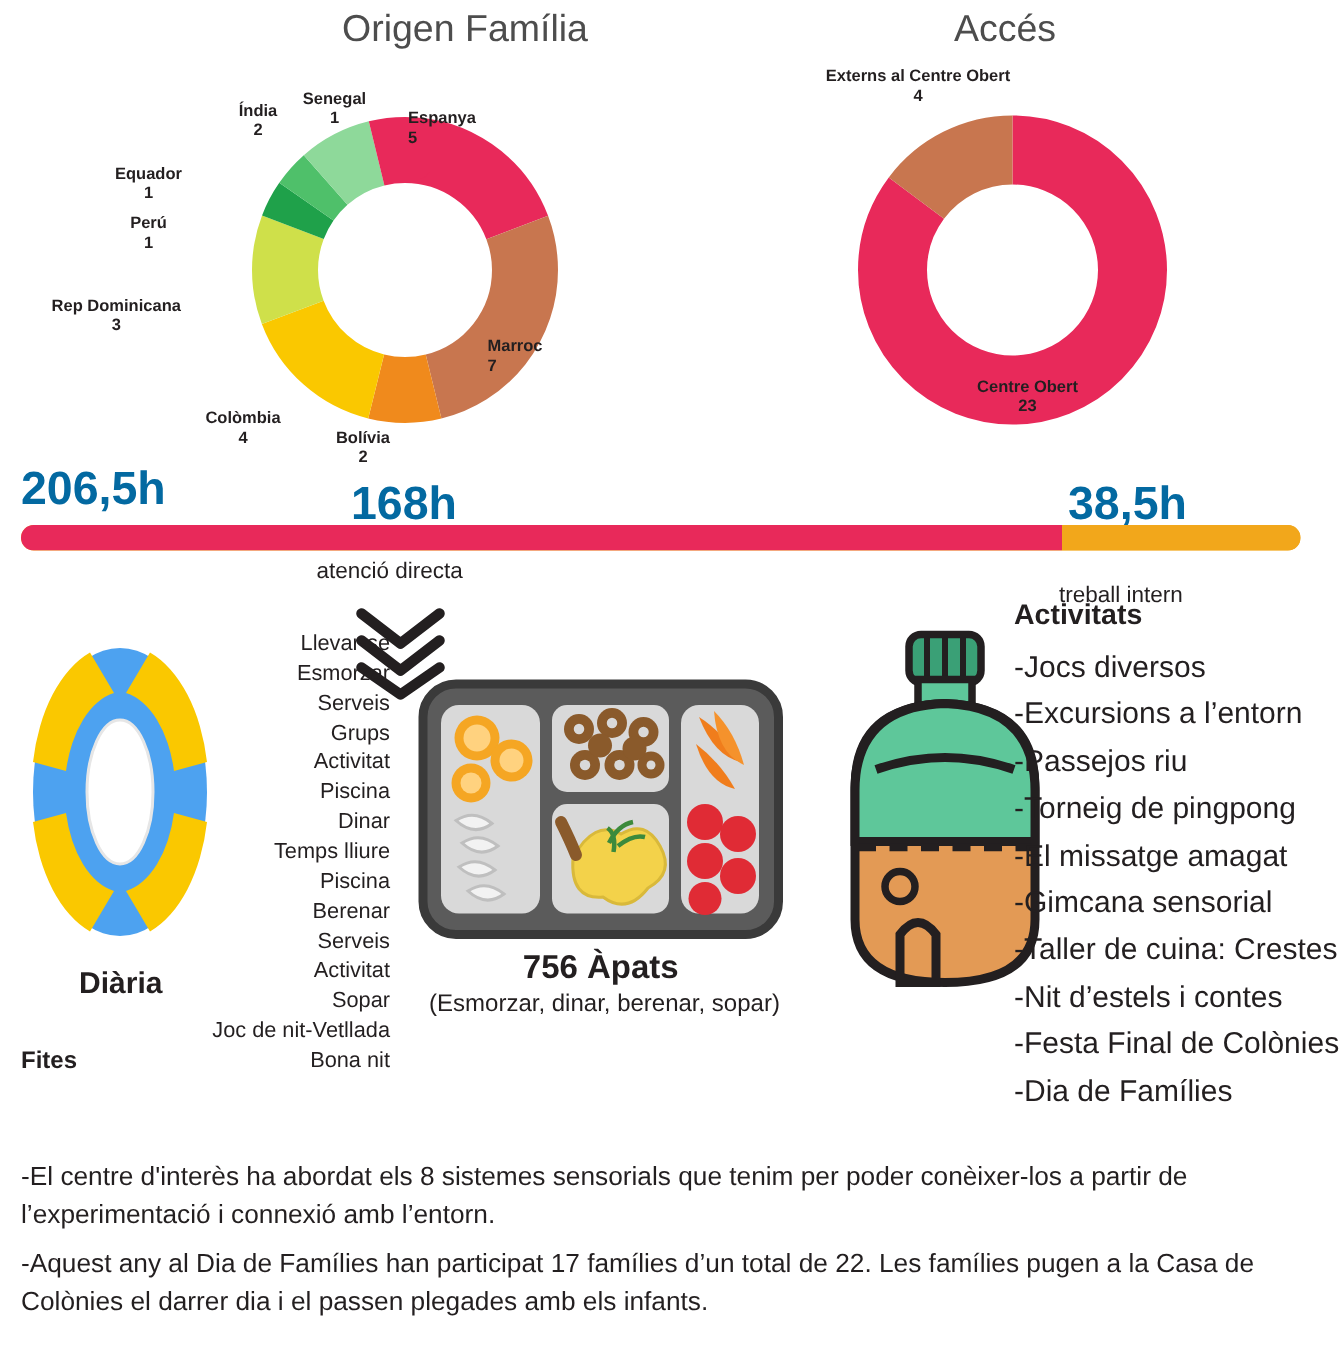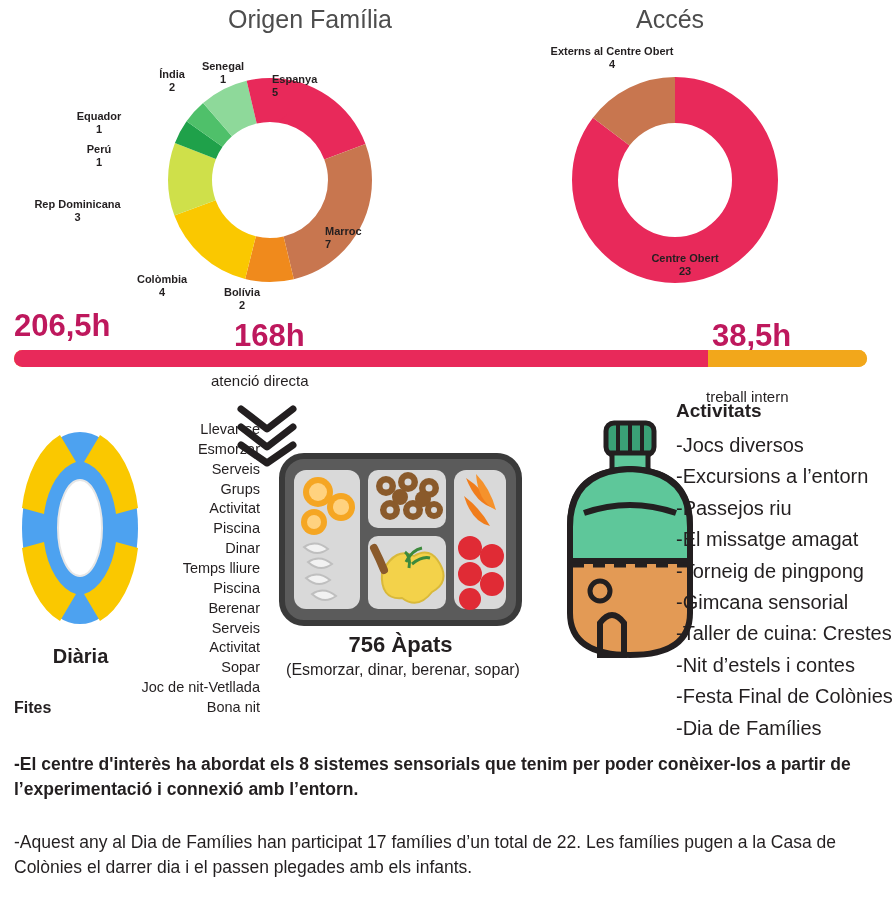--- a/index.html
+++ b/index.html
@@ -42,21 +42,21 @@
   .pie-label .val { display: block; font-weight: bold; }
   .pie-label.ta-r { text-align: center; }
   .pie-label.ta-l { text-align: left; }
   .pie-label.ta-c { text-align: center; }
 
   
   .hours-num {
     position: absolute;
     font-size: 31px;
     font-weight: bold;
-    color: #be185d;
+    color: #0369a1;
     white-space: nowrap;
   }
   #h-total { left: 14px; top: 308px; }
   #h-direct { left: 234px; top: 318px; }
   #h-intern { left: 712px; top: 318px; }
 
   .bar-track {
     position: absolute;
     left: 14px; top: 350px;
     width: 853px; height: 17px;
@@ -126,21 +126,21 @@
 
   
   #fites-title {
     position: absolute; left: 14px; top: 699px;
     font-size: 16px; font-weight: bold; color: #231f20;
   }
   .fites-para {
     position: absolute; left: 14px; width: 868px;
     font-size: 17.5px; line-height: 1.42; color: #231f20;
   }
-  #fites-p1 { top: 752px; font-weight: bold; }
+  #fites-p1 { top: 772px; }
   #fites-p2 { top: 830px; }
 </style>
 </head>
 <body>
 
 <div class="page">
 
   <div class="chart-title" id="title-origen">Origen Família</div>
   <div class="chart-title" id="title-acces">Accés</div>
 
@@ -360,22 +360,22 @@
     <circle cx="60" cy="176" r="10" fill="none" stroke="#231f20" stroke-width="5"></circle>
 
     <path d="M60,240 l0,-32 q12,-16 24,0 l0,32 Z" fill="none" stroke="#231f20" stroke-width="6"></path>
   </svg>
 
   <div id="act-title">Activitats</div>
   <div id="act-list">
     <div>-Jocs diversos</div>
     <div>-Excursions a l’entorn</div>
     <div>-Passejos riu</div>
+    <div>-Torneig de pingpong</div>
     <div>-El missatge amagat</div>
-    <div>-Torneig de pingpong</div>
     <div>-Gimcana sensorial</div>
     <div>-Taller de cuina: Crestes</div>
     <div>-Nit d’estels i contes</div>
     <div>-Festa Final de Colònies</div>
     <div>-Dia de Famílies</div>
   </div>
 
   <div id="fites-title">Fites</div>
   <div class="fites-para" id="fites-p1">-El centre d'interès ha abordat els 8 sistemes sensorials que tenim per poder conèixer-los a partir de l’experimentació i connexió amb l’entorn.</div>
   <div class="fites-para" id="fites-p2">-Aquest any al Dia de Famílies han participat 17 famílies d’un total de 22. Les famílies pugen a la Casa de Colònies el darrer dia i el passen plegades amb els infants.</div>

